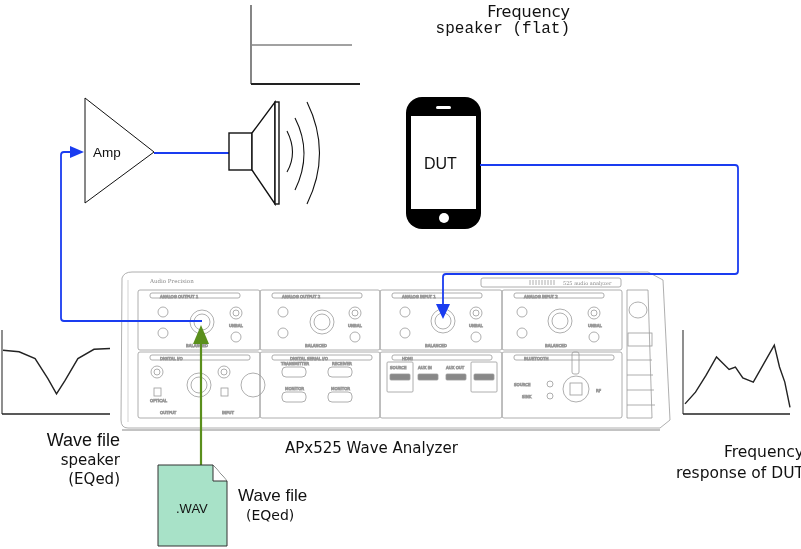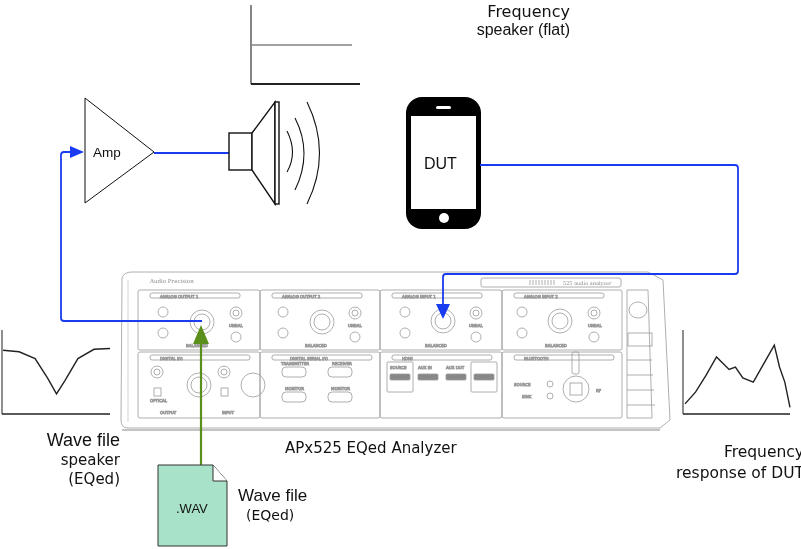--- a/index.html
+++ b/index.html
@@ -213,24 +213,24 @@
 
   <g>
     <line x1="683" y1="330" x2="683" y2="414" stroke="#444" stroke-width="1.2"></line>
     <line x1="683" y1="414" x2="790" y2="414" stroke="#222" stroke-width="1.6"></line>
     <polyline id="chart2-line" fill="none" stroke="#222" stroke-width="1.4" points="685.0,403.9 695.5,392.2 706.0,375.4 716.5,356.9 729.1,369.5 735.4,367.0 742.8,377.9 753.3,382.1 763.8,363.6 774.3,345.1 779.5,367.0 784.8,382.1 790.0,407.3"></polyline>
   </g>
 </svg>
 
 <div class="lbl lbl-dejavu" style="left:380px; top:3px; width:190px; font-size:16px;">
   <div>Frequency</div>
-  <div style="font-family:Liberation Sans, sans-serif;">speaker  (flat)</div>
-</div>
-
-<div class="lbl lbl-dejavu" style="left:285px; top:440px; font-size:15px;">APx525 EQed Analyzer</div>
+  <div style="font-family:Liberation Mono, monospace;">speaker  (flat)</div>
+</div>
+
+<div class="lbl lbl-dejavu" style="left:285px; top:440px; font-size:15px;">APx525 Wave Analyzer</div>
 
 <div class="lbl" style="left:2px; top:430px; width:118px; font-size:18px;">
   <div>Wave file</div>
   <div class="lbl-dejavu" style="font-size:15px; margin-top:2px;">speaker</div>
   <div class="lbl-dejavu" style="font-size:15px; margin-top:2px;">(EQed)</div>
 </div>
 
 <div class="lbl lbl-dejavu" style="left:664px; top:442px; width:140px; font-size:15.5px; line-height:1.35;">
   <div>Frequency</div>
   <div>response of DUT</div>

